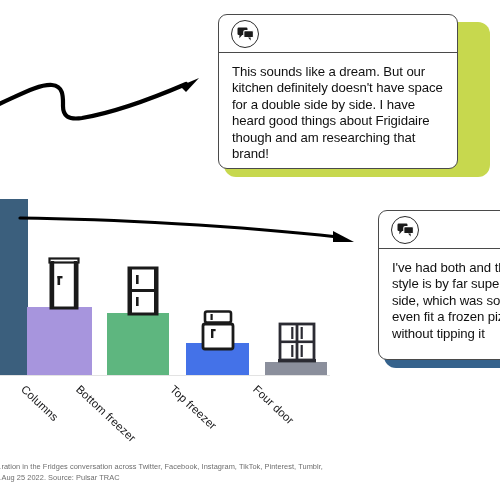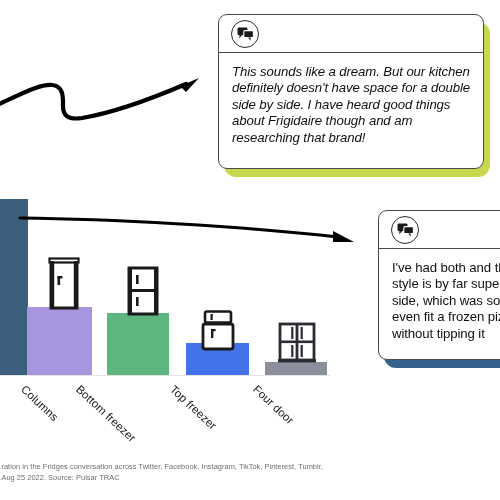--- a/index.html
+++ b/index.html
@@ -172,21 +172,21 @@
     <path d="M0,48 C28,36 48,24 62,25 C74,26 73,38 73,46 C73,56 78,60 92,58 C128,52 168,36 196,24" fill="none" stroke="#000000" stroke-width="4.2" stroke-linecap="round"></path>
     <path d="M209,18 L190,26 L196,32 Z" fill="#000000"></path>
   </svg>
 
   <svg style="position:absolute; left:20px; top:205px;" width="350" height="45" viewBox="0 0 350 45">
     <path d="M0,13 C90,14 220,21 318,32" fill="none" stroke="#000000" stroke-width="3.2" stroke-linecap="round"></path>
     <path d="M334,37 L313,26 L313,37 Z" fill="#000000"></path>
   </svg>
 
   <div class="callout-shadow" style="left:224px; top:22px; width:266px; height:155px; background:#c7d84e;"></div>
-  <div class="callout" style="left:218px; top:14px; width:266px; height:155px;font-style:italic;">
+  <div class="callout" style="left:218px; top:14px; width:240px; height:155px;">
     <div class="callout-head">
       <div class="avatar-circle">
         <svg width="17" height="14" viewBox="0 0 17 14">
           <rect x="0.5" y="0.5" width="10" height="7.5" rx="1.2" fill="#1a1a1a"></rect>
           <path d="M2.4,8 L2.4,11.2 L5.2,8 Z" fill="#1a1a1a"></path>
           <rect x="6.8" y="3.6" width="9.6" height="7" rx="1.2" fill="#1a1a1a" stroke="#ffffff" stroke-width="1.1"></rect>
           <path d="M13.6,10.6 L13.6,13.4 L11.1,10.6 Z" fill="#1a1a1a"></path>
         </svg>
       </div>
     </div>

